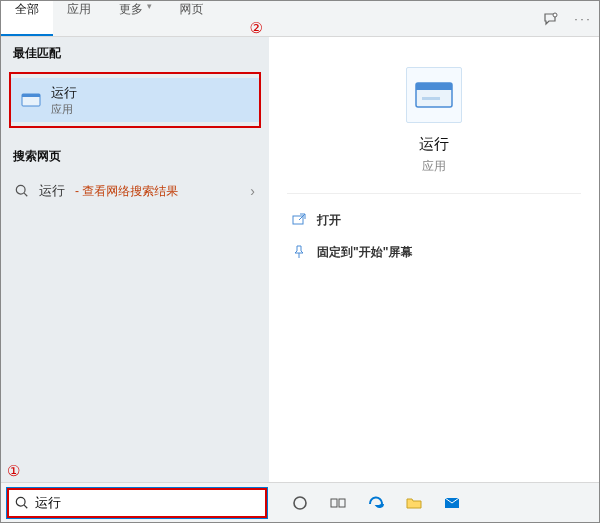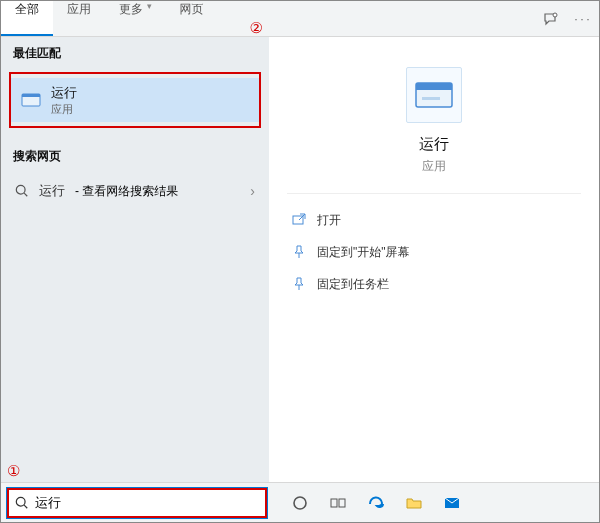--- a/index.html
+++ b/index.html
@@ -17,29 +17,29 @@
   .section-hdr { font-size: 12px; font-weight: 700; padding: 8px 12px 6px; color: #111; }
   .best-match { margin: 4px 8px 12px 8px; border: 2px solid #d40000; padding: 4px 0; position: relative; }
   .best-match-row { display: flex; align-items: center; height: 44px; background: #cde3f8; padding: 0 10px; gap: 10px; }
   .best-match-row .app-icon { width: 20px; height: 20px; display: flex; align-items: center; justify-content: center; }
   .best-match-row .text-col { display: flex; flex-direction: column; }
   .best-match-row .title { font-size: 13px; color: #111; }
   .best-match-row .subtitle { font-size: 11px; color: #666; }
   .callout-2 { position: absolute; top: -18px; right: 6px; color: #d40000; font-size: 15px; }
 
   .web-row { display: flex; align-items: center; height: 40px; padding: 0 14px; gap: 10px; color: #333; font-size: 13px; }
-  .web-row .hint { color: #000000; font-size: 12px; }
+  .web-row .hint { color: #c2410c; font-size: 12px; }
   .web-row .chevron { margin-left: auto; color: #888; font-size: 14px; }
 
   .right-pane { flex: 1; background: #fff; display: flex; flex-direction: column; align-items: stretch; }
   .detail-head { display: flex; flex-direction: column; align-items: center; padding: 30px 0 18px; border-bottom: 1px solid #eee; margin: 0 18px; }
   .detail-head .big-icon { width: 56px; height: 56px; display: flex; align-items: center; justify-content: center; border: 1px solid #cfe2f3; border-radius: 2px; background: #f5faff; margin-bottom: 12px; }
   .detail-head .title { font-size: 15px; color: #111; margin-bottom: 4px; }
   .detail-head .subtitle { font-size: 12px; color: #888; }
-  .actions { display: flex; flex-direction: column; padding: 12px 18px; gap: 4px; }
+  .actions { display: flex; flex-direction: column; padding: 12px 18px; gap: 4px; font-weight: bold; }
   .action-row { display: flex; align-items: center; height: 28px; gap: 10px; font-size: 12px; color: #333; padding: 0 4px; }
   .action-row .aicon { width: 16px; height: 16px; color: #4a8cd6; display: flex; align-items: center; justify-content: center; }
 
   .bottom-bar { position: absolute; bottom: 0; left: 0; right: 0; height: 40px; display: flex; align-items: center; background: #f2f4f5; border-top: 1px solid #d8d8d8; }
   .callout-1 { position: absolute; bottom: 42px; left: 6px; color: #d40000; font-size: 15px; }
   .search-box { display: flex; align-items: center; height: 30px; margin: 0 6px; width: 260px; background: #fff; border: 2px solid #d40000; outline: 1px solid #0078d4; padding: 0 6px; gap: 6px; }
   .search-box input { border: none; outline: none; flex: 1; font-size: 13px; }
   .task-icons { display: flex; align-items: center; gap: 20px; margin-left: 18px; }
   .task-icons .ticon { width: 18px; height: 18px; display: flex; align-items: center; justify-content: center; }
 
@@ -132,28 +132,20 @@
         <span>打开</span>
       </div>
       <div class="action-row">
         <span class="aicon">
             <svg width="14" height="14" viewBox="0 0 14 14">
               <path d="M5 1h4v5l2 2H3l2-2z M7 8v5" fill="none" stroke="#4a8cd6"></path>
             </svg>
           </span>
         <span>固定到"开始"屏幕</span>
       </div>
-      <div class="action-row">
-        <span class="aicon">
-            <svg width="14" height="14" viewBox="0 0 14 14">
-              <path d="M5 1h4v5l2 2H3l2-2z M7 8v5" fill="none" stroke="#4a8cd6"></path>
-            </svg>
-          </span>
-        <span>固定到任务栏</span>
-      </div>
     </div>
   </div>
 </div>
 
 <span class="callout-1">①</span>
 
 <div class="bottom-bar">
   <div class="search-box">
     <span>
       <svg width="14" height="14" viewBox="0 0 16 16">

